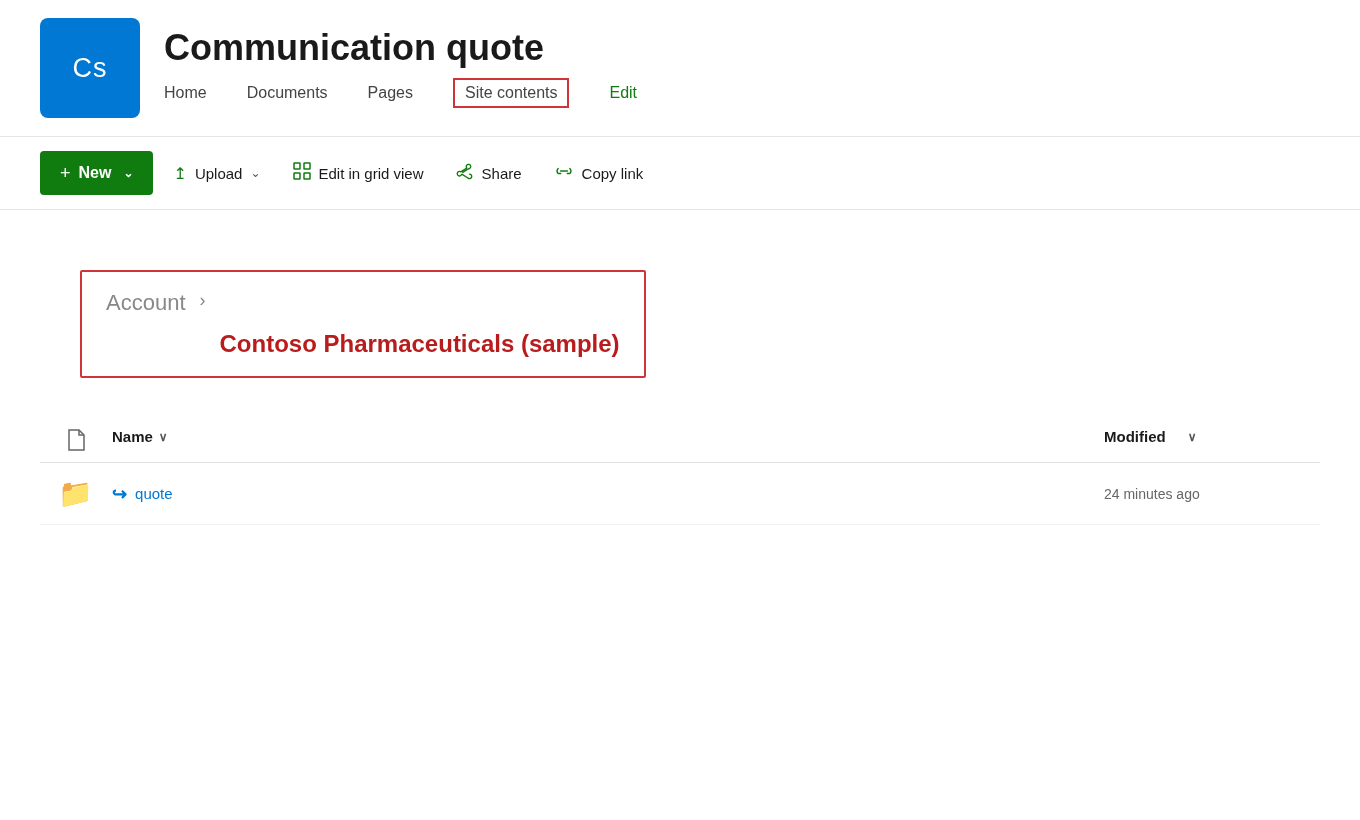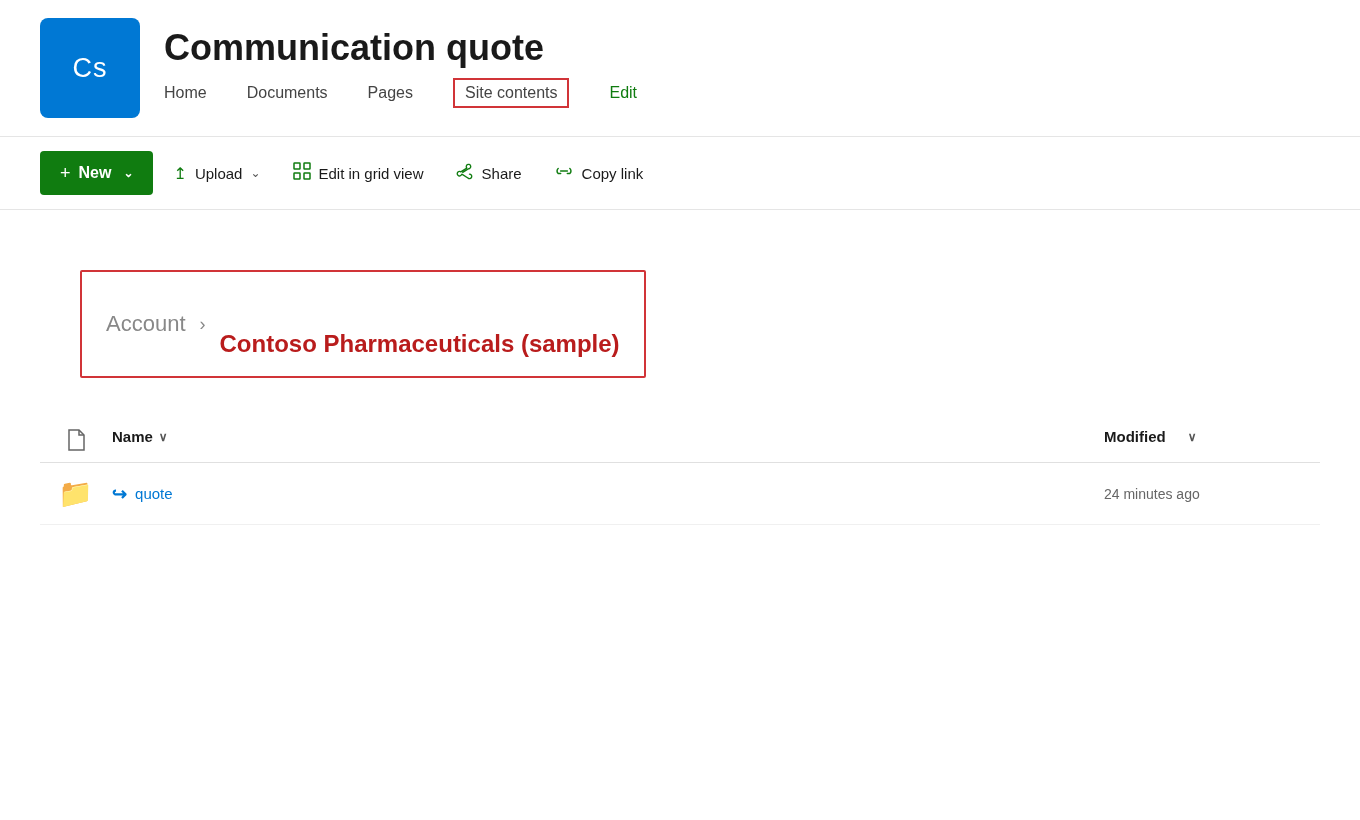--- a/index.html
+++ b/index.html
@@ -132,21 +132,20 @@
       color: #107c10;
       font-size: 16px;
     }
 
     
     .breadcrumb-area {
       margin: 30px 40px 20px 40px;
       border: 2px solid #d13438;
       padding: 18px 24px;
       display: inline-flex;
-      align-items: center;
       gap: 14px;
       border-radius: 2px;
     }
 
     .breadcrumb-account {
       font-size: 22px;
       color: #888;
       font-weight: 400;
     }
 

